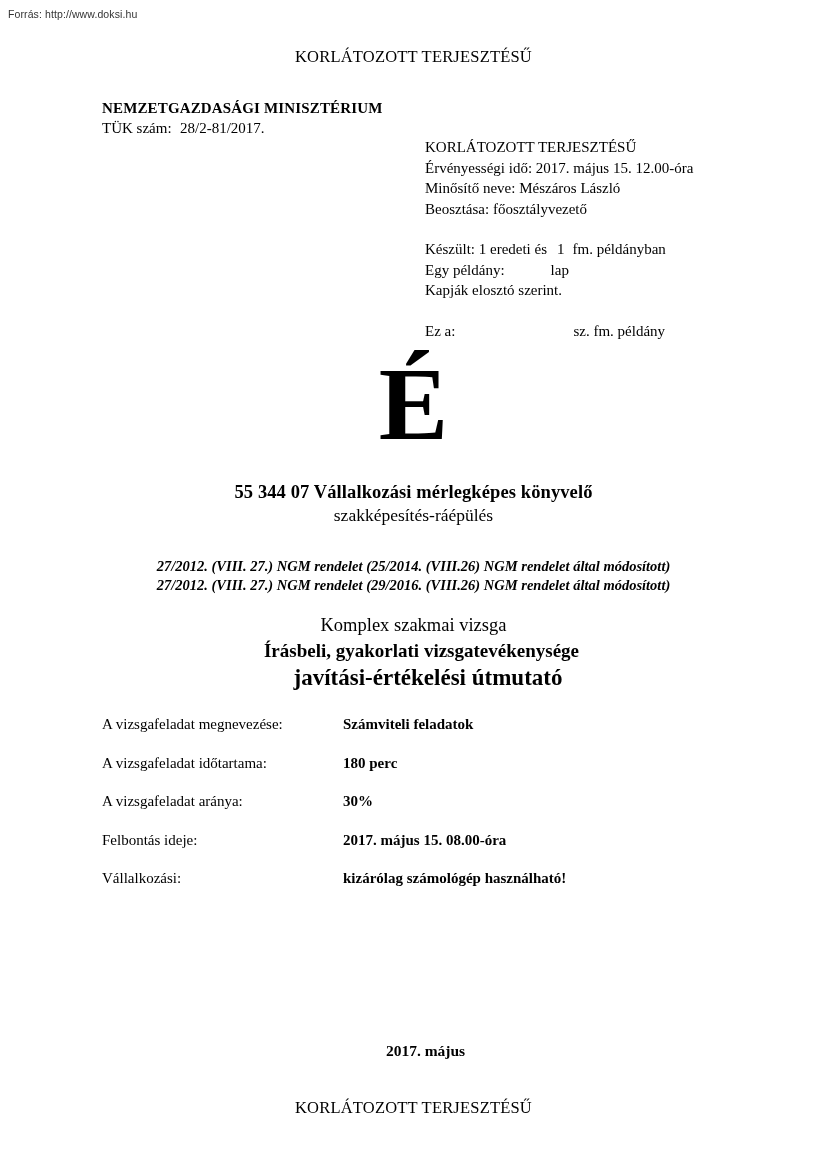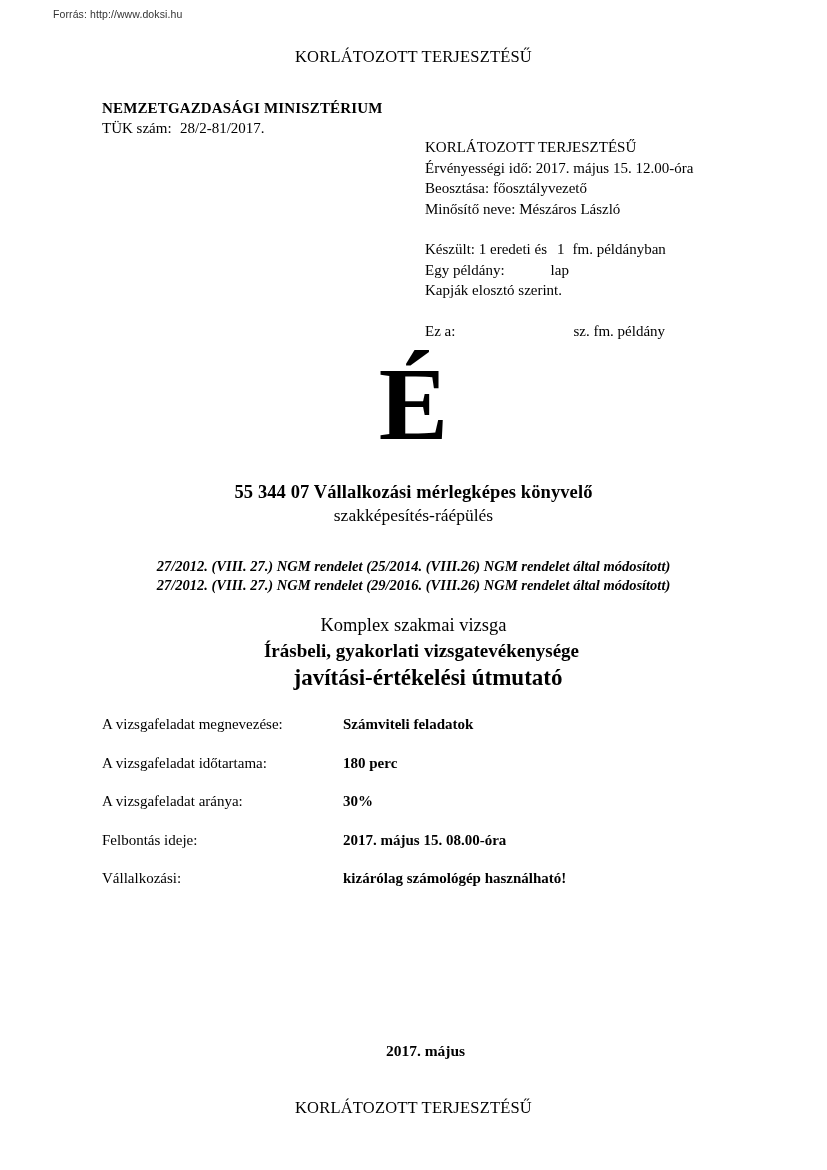--- a/index.html
+++ b/index.html
@@ -26,21 +26,20 @@
   .source-watermark {
     position: absolute;
     left: 8px;
     top: 8px;
     font-family: "Liberation Sans", "DejaVu Sans", sans-serif;
     font-size: 10.5px;
     line-height: 13px;
     color: #333333;
     letter-spacing: 0.1px;
     white-space: nowrap;
-    margin-left: 45px;
   }
 
   
   .banner {
     position: absolute;
     left: 0;
     width: 827px;
     text-align: center;
     font-size: 16.5px;
     line-height: 20px;
@@ -222,22 +221,22 @@
     <div class="tuk-row">
       <span class="tuk-label">TÜK szám:</span>
       <span class="tuk-value">28/2-81/2017.</span>
     </div>
   </div>
 
   <div class="class-block">
     <div class="grp">
       <span class="class-line">KORLÁTOZOTT TERJESZTÉSŰ</span>
       <span class="class-line">Érvényességi idő: 2017. május 15. 12.00-óra</span>
+      <span class="class-line">Minősítő neve: Mészáros László</span>
       <span class="class-line">Beosztása: főosztályvezető</span>
-      <span class="class-line">Minősítő neve: Mészáros László</span>
     </div>
 
     <div class="grp">
       <span class="class-line"><span>Készült: 1 eredeti és</span><span class="fill-gap gap-kesz-a"></span><span>1</span><span class="fill-gap gap-kesz-b"></span><span>fm. példányban</span></span>
       <span class="class-line"><span>Egy példány:</span><span class="fill-gap gap-egy"></span><span>lap</span></span>
       <span class="class-line">Kapják elosztó szerint.</span>
     </div>
 
     <div class="grp">
       <span class="class-line"><span>Ez a:</span><span class="fill-gap gap-eza"></span><span>sz. fm. példány</span></span>

